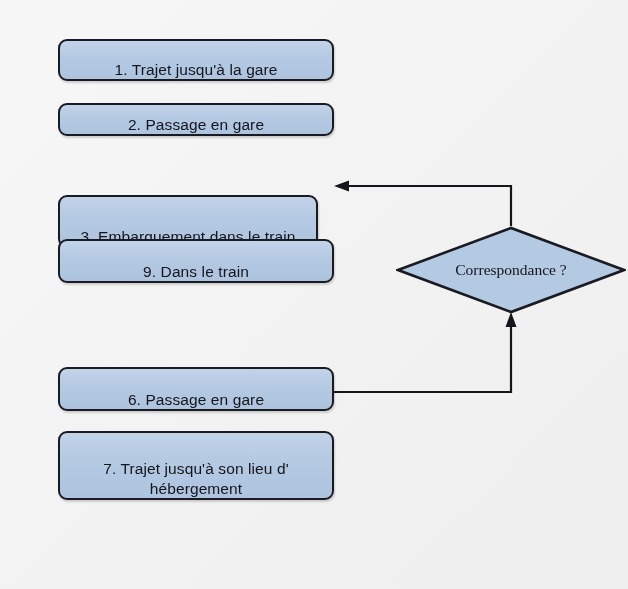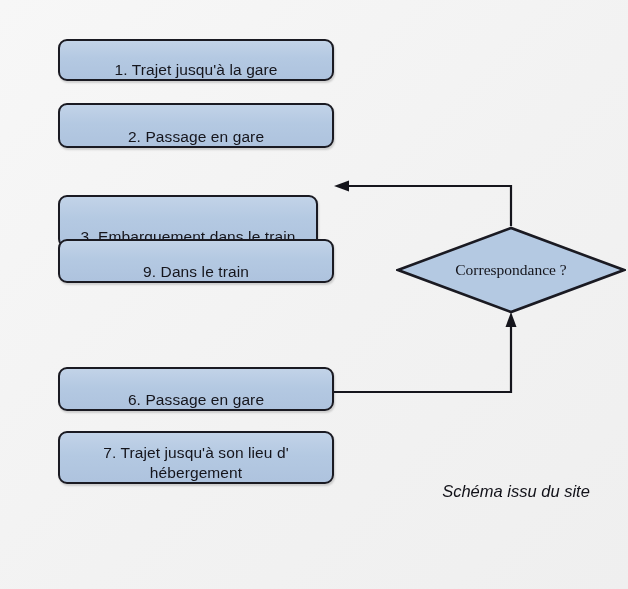--- a/index.html
+++ b/index.html
@@ -86,38 +86,38 @@
 </style>
 </head>
 <body>
 
 <div id="canvas">
 
   <div class="flow-box" id="step-1" style="left:58px; top:39px; width:276px; height:42px;">
     <span class="label">1. Trajet jusqu'à la gare</span>
   </div>
 
-  <div class="flow-box" id="step-2" style="left:58px; top:103px; width:276px; height:45px;">
+  <div class="flow-box" id="step-2" style="left:58px; top:103px; width:276px; height:33px;">
     <span class="label">2. Passage en gare</span>
   </div>
 
   <div class="flow-box" id="step-3" style="left:58px; top:167px; width:260px; height:53px;margin-top:28px;">
     <span class="label">3. Embarquement dans le train</span>
   </div>
 
   <div class="flow-box" id="step-4" style="left:58px; top:239px; width:276px; height:44px;">
     <span class="label">9. Dans le train</span>
   </div>
 
 
   <div class="flow-box" id="step-6" style="left:58px; top:367px; width:276px; height:44px;">
     <span class="label">6. Passage en gare</span>
   </div>
 
-  <div class="flow-box" id="step-7" style="left:58px; top:431px; width:276px; height:53px;">
+  <div class="flow-box" id="step-7" style="left:58px; top:431px; width:276px; height:69px;">
     <span class="label">7. Trajet jusqu'à son lieu d' hébergement</span>
   </div>
 
   <div id="decision-node">
     <svg width="230" height="88" viewBox="0 0 230 88">
       <polygon points="2,44 115,2 228,44 115,86" fill="#b4c9e2" stroke="#1a1a22" stroke-width="2.6" stroke-linejoin="miter"></polygon>
     </svg>
     <div class="diamond-text">Correspondance ?</div>
   </div>
 
@@ -126,16 +126,15 @@
       <path d="M 511,226 L 511,186 L 341,186" fill="none" stroke="#15151c" stroke-width="2.2" stroke-linejoin="miter"></path>
       <polygon points="334,186 349,180.5 349,191.5" fill="#15151c"></polygon>
     </g>
     <g>
       <path d="M 334,392 L 511,392 L 511,322" fill="none" stroke="#15151c" stroke-width="2.2" stroke-linejoin="miter"></path>
       <polygon points="511,312 505.5,327 516.5,327" fill="#15151c"></polygon>
     </g>
   </svg>
 
   <div id="caption">
-    <span class="cap-line">Schéma issu du site</span>
   </div>
 
 </div>
 
 </body></html>

